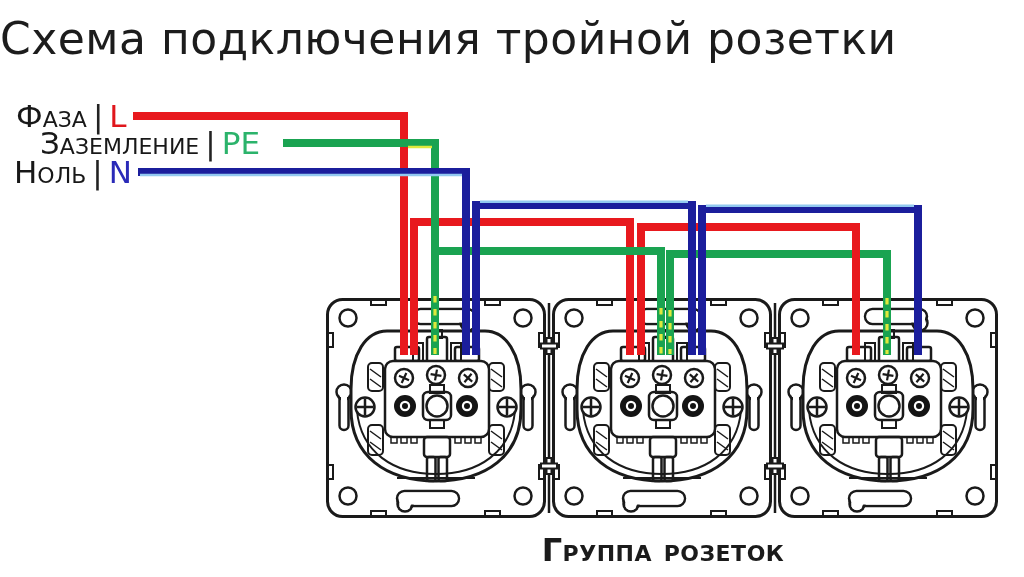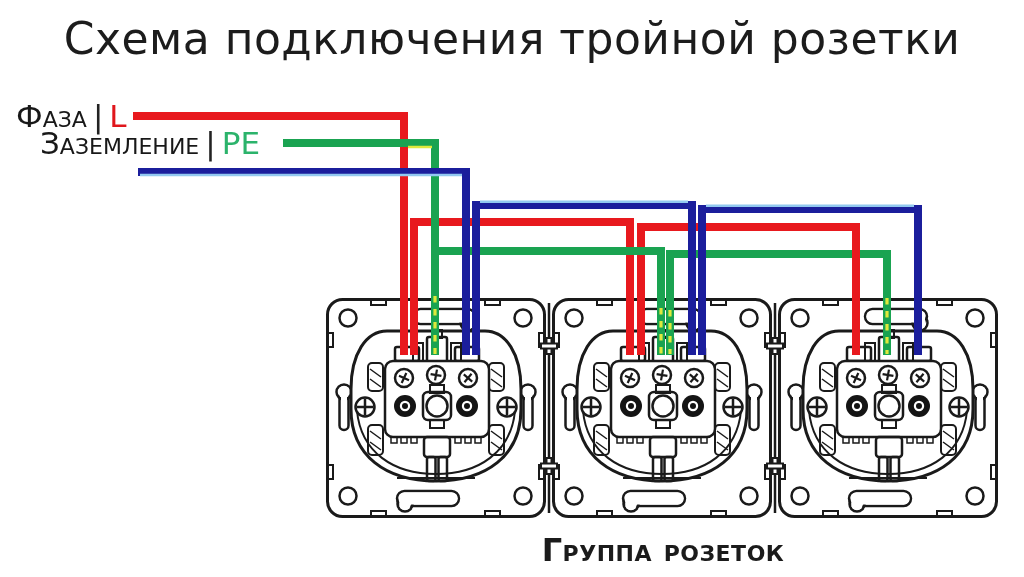--- a/index.html
+++ b/index.html
@@ -1,21 +1,21 @@
 <!DOCTYPE html>
 <html><head>
 <meta charset="utf-8">
 <style>
   html,body{margin:0;padding:0;background:#ffffff;}
   #stage{
     position:relative;width:1024px;height:577px;background:#ffffff;overflow:hidden;
     font-family:"DejaVu Sans","Liberation Sans",sans-serif;color:#1a1a1a;
   }
   .title{
-    position:absolute;top:13px;left:0;width:1024px;text-align:center;
+    position:absolute;top:13px;left:0;width:892px;text-align:center;
     font-size:44px;font-weight:500;letter-spacing:.5px;color:#1c1c1c;white-space:nowrap;
   }
   .legend-row{
     position:absolute;height:30px;line-height:30px;white-space:nowrap;
     font-size:31px;font-variant:small-caps;font-weight:500;color:#181818;
   }
   .legend-row .sep{padding:0 6px;font-variant:normal;font-weight:400;color:#222;}
   .legend-row .code{font-variant:normal;font-weight:500;}
   .code-L{color:#e0161c;}
   .code-PE{color:#2bb36b;}
@@ -35,20 +35,23 @@
 
 <div id="stage">
 
   <div class="title">Схема подключения тройной розетки</div>
 
   <div class="legend-row" id="row-ground">
     <span>Заземление</span><span class="sep">|</span><span class="code code-PE">PE</span>
   </div>
   <div class="legend-row" id="row-phase">
     <span>Фаза</span><span class="sep">|</span><span class="code code-L">L</span>
+  </div>
+  <div class="legend-row" id="row-neutral">
+    <span>Ноль</span><span class="sep">|</span><span class="code code-N">N</span>
   </div>
 
   <svg width="1024" height="577" viewBox="0 0 1024 577">
     <defs>
       <g id="socket-art">
 
         <rect x="2.5" y="2.5" width="217" height="217" rx="15" fill="#fff" stroke="#1a1a1a" stroke-width="3"></rect>
 
         <g class="ink" stroke-width="2" fill="#fff">
           <path d="M46 2.5 v5.5 h15 v-5.5"></path>  

